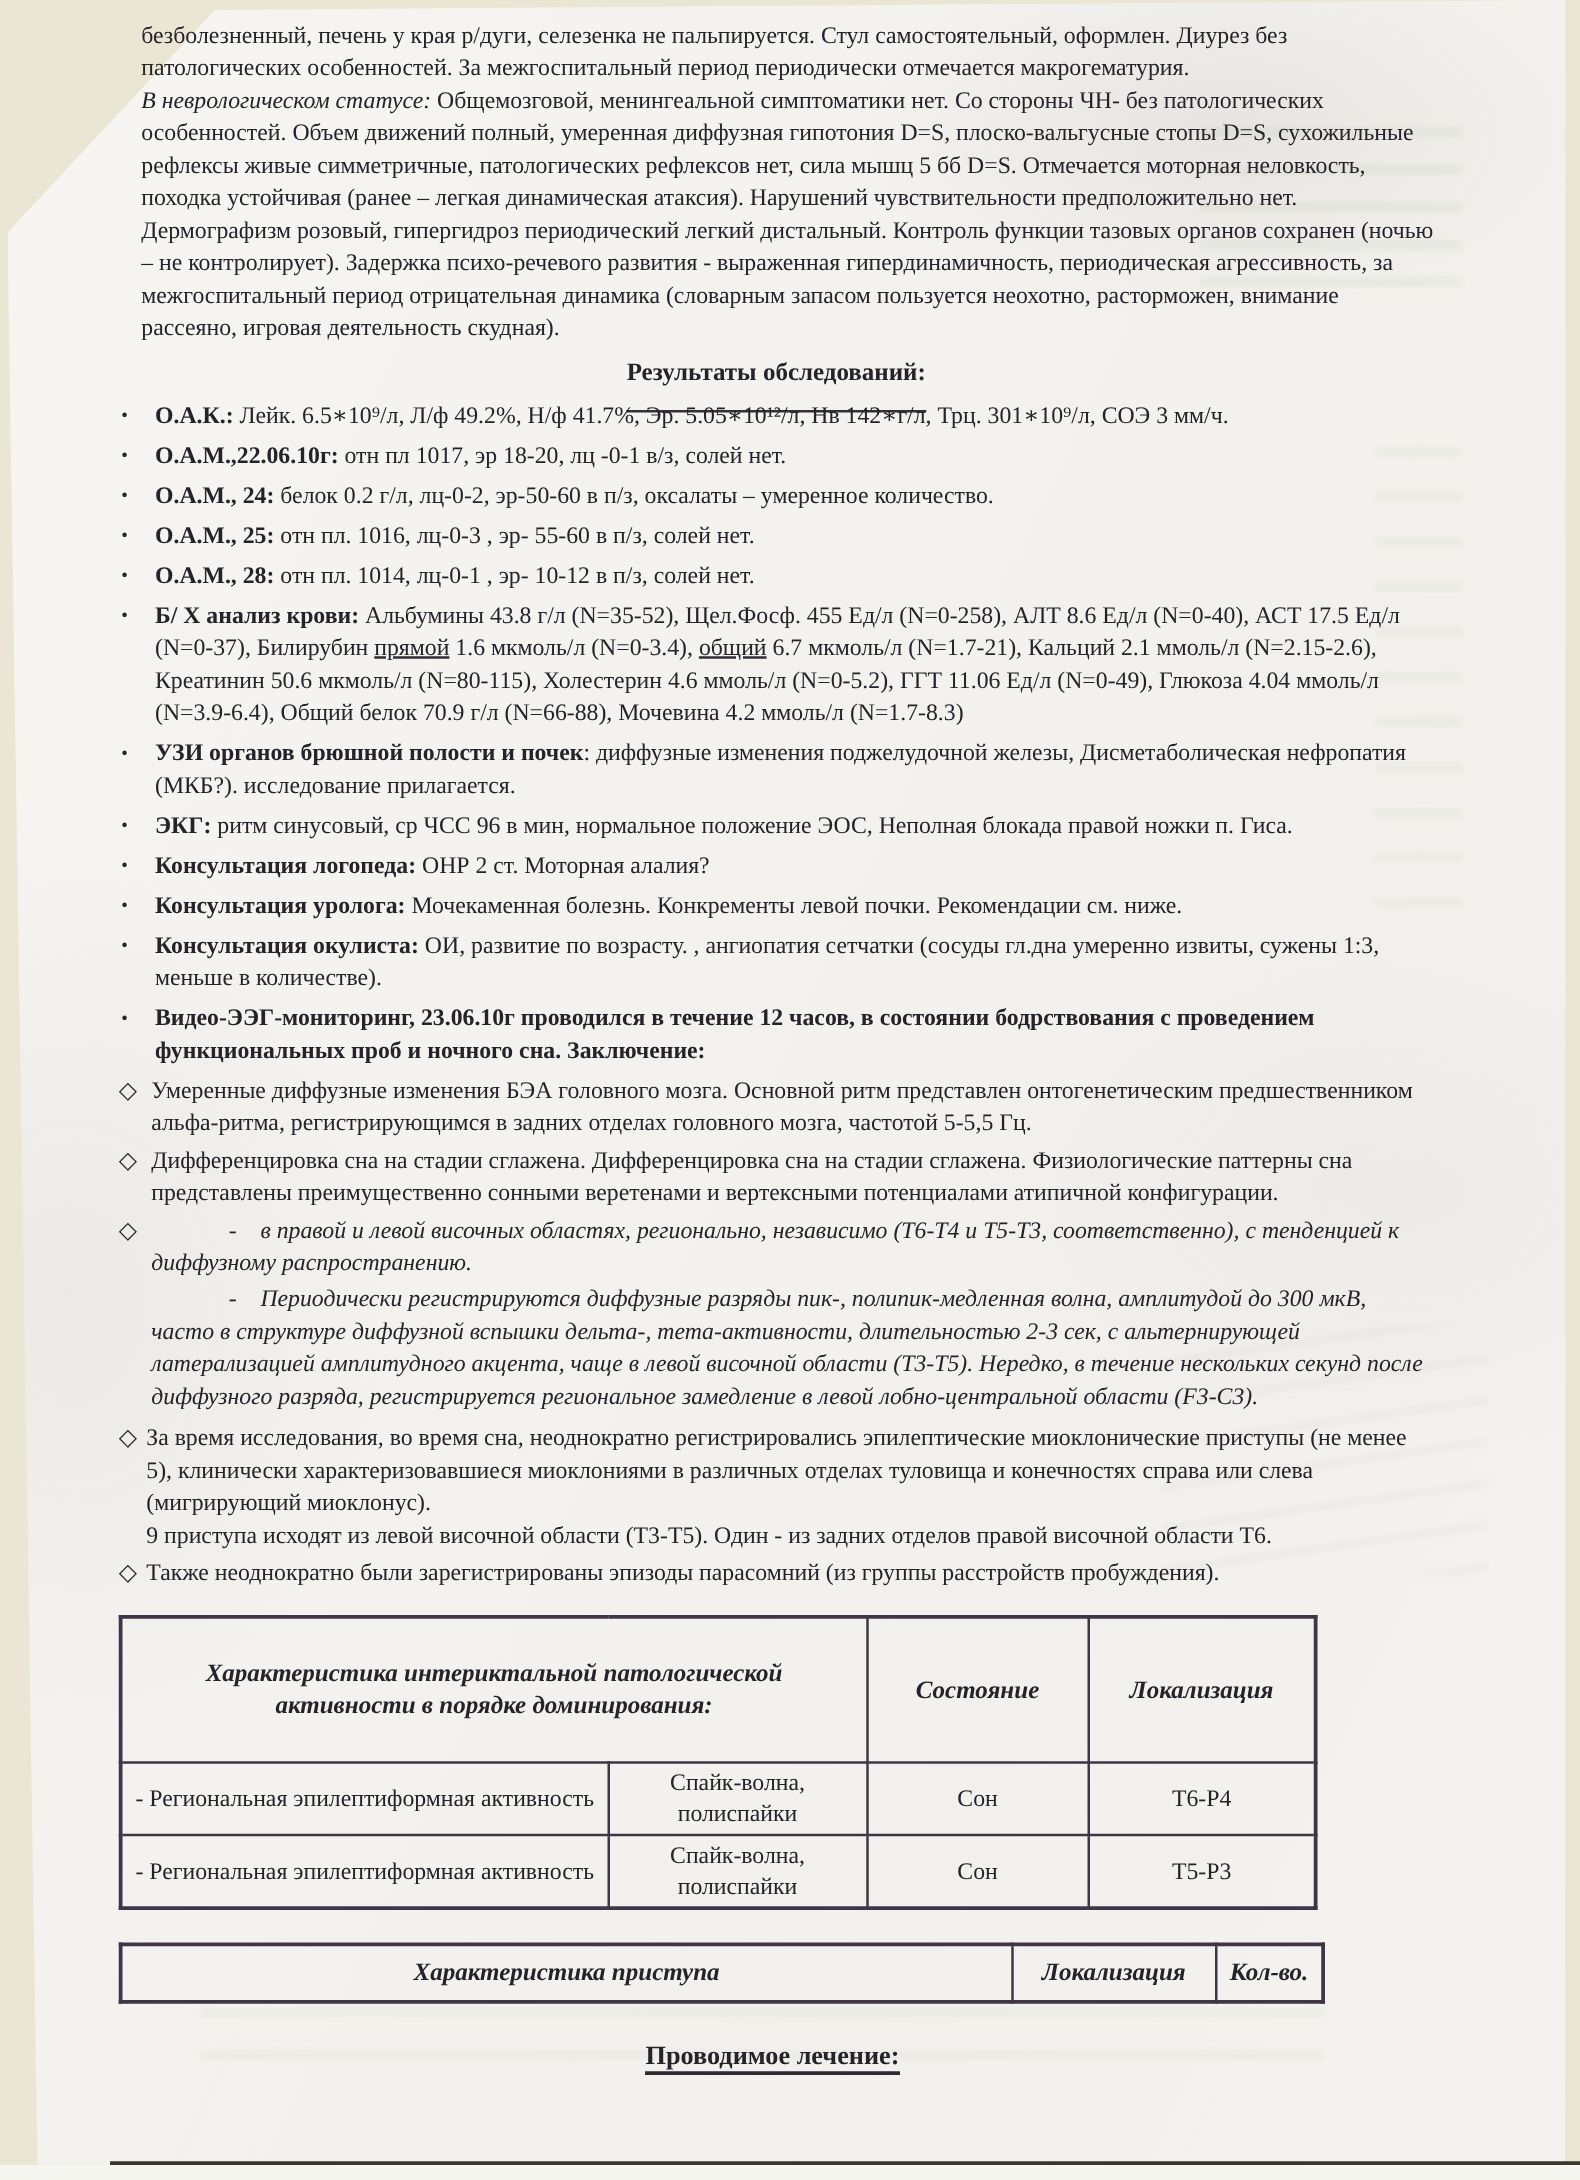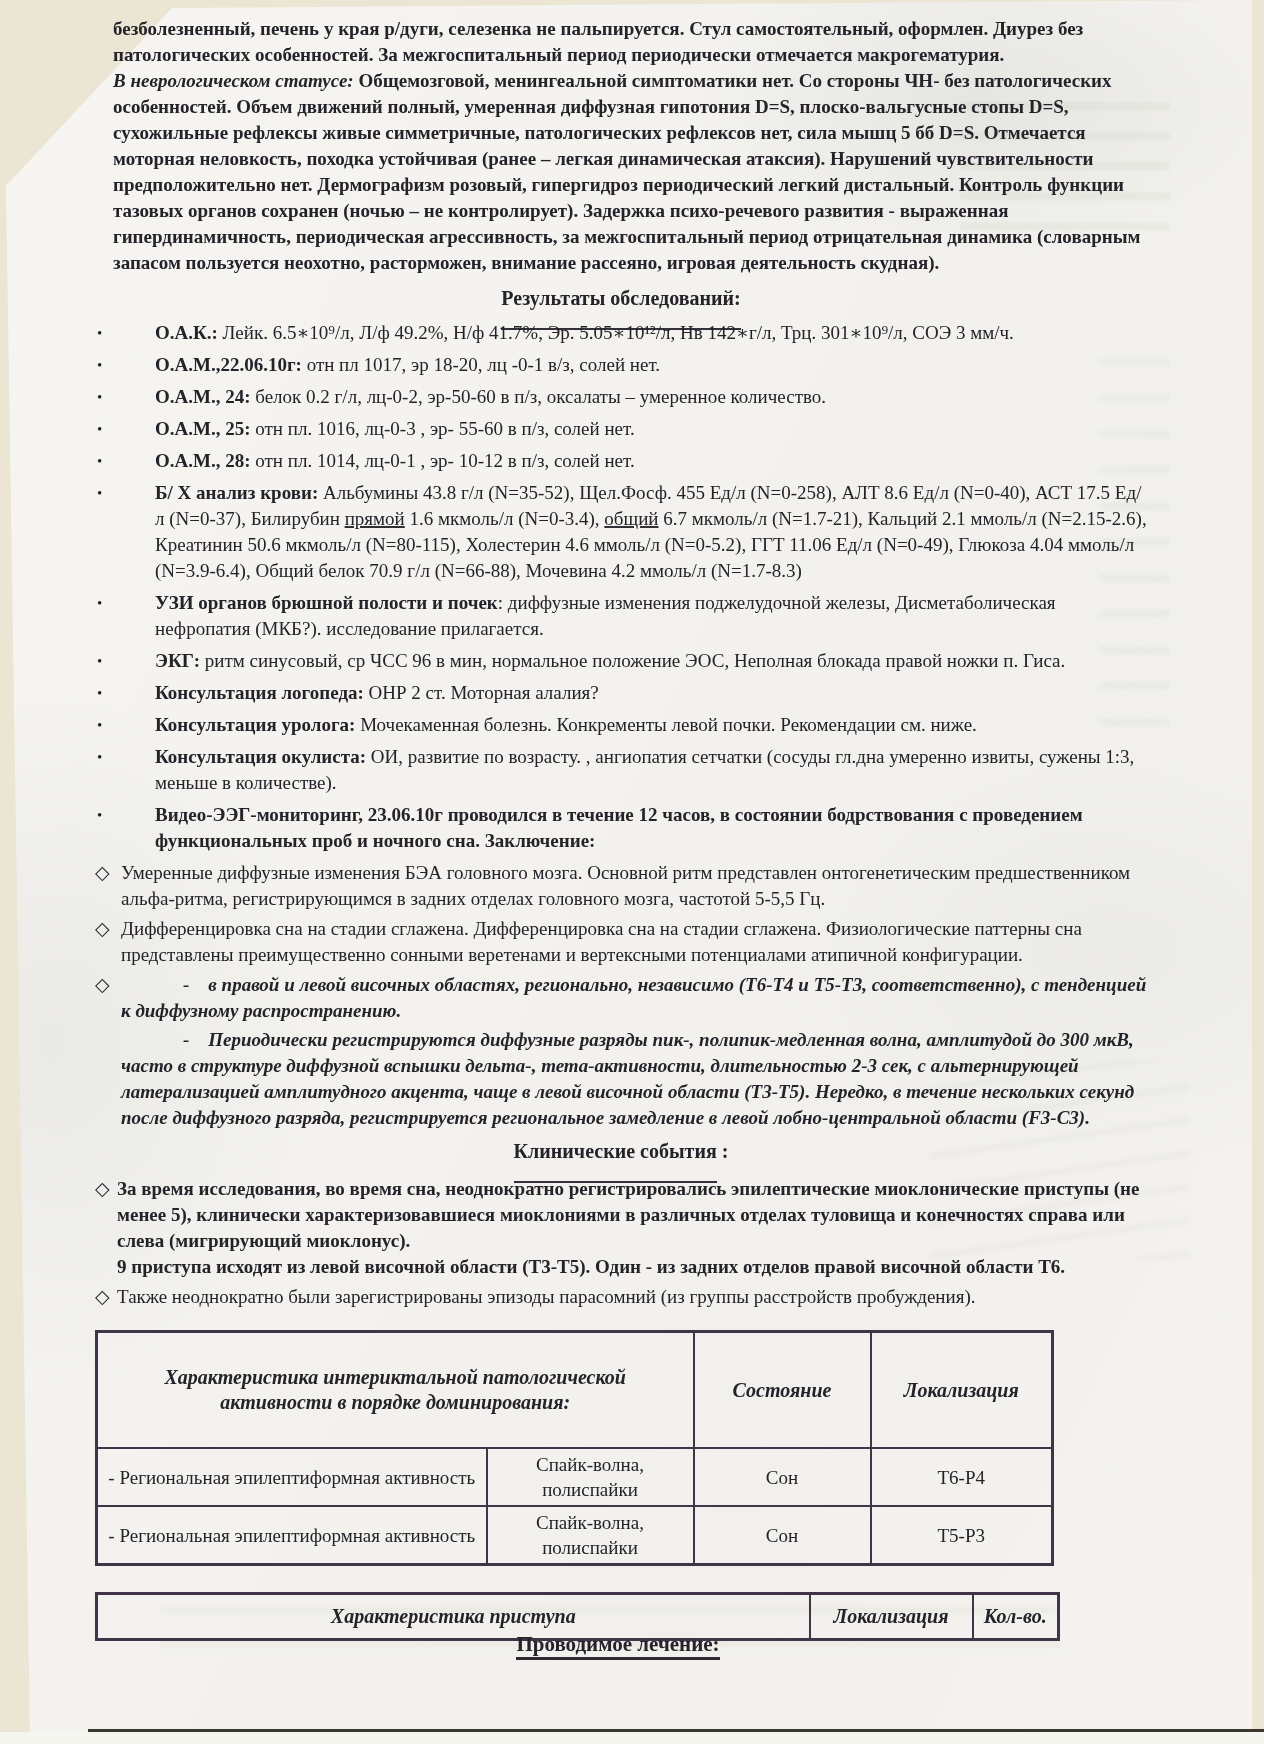--- a/index.html
+++ b/index.html
@@ -29,33 +29,33 @@
   .bleed-a{left:960px;top:80px;width:210px;height:170px;opacity:.10;
     background:repeating-linear-gradient(180deg,transparent 0 22px,rgba(105,130,80,.55) 22px 30px);}
   .bleed-b{left:1100px;top:330px;width:70px;height:420px;opacity:.08;
     background:repeating-linear-gradient(180deg,transparent 0 28px,rgba(100,120,85,.5) 28px 36px);}
   .bleed-c{left:930px;top:1060px;width:260px;height:200px;opacity:.07;
     background:repeating-linear-gradient(172deg,transparent 0 26px,rgba(110,110,120,.5) 26px 33px);}
   .bleed-d{left:160px;top:1580px;width:900px;height:70px;opacity:.08;
     background:repeating-linear-gradient(180deg,transparent 0 26px,rgba(110,120,95,.5) 26px 34px);}
 
   .content{position:absolute;left:95px;top:16px;width:1052px;font-size:19px;line-height:26px;}
-  p{margin:0;font-weight:bold;}
+  p{margin:0;}
   .indented{padding-left:18px;}
   .ital{font-style:italic;}
   .bld{font-weight:bold;}
   .undl{text-decoration:underline;text-decoration-thickness:2px;text-decoration-color:#312e36;}
 
   .sec-heading{text-align:center;margin:9px 0 9px 0;font-weight:bold;font-size:20px;}
   .sec-heading .hline{border-bottom:2.5px solid #33303a;padding-bottom:19px;}
 
   .li{display:flex;margin-bottom:6px;}
   .li .marker{flex:0 0 27px;padding-left:2px;}
   .li .round{font-size:15px;line-height:26px;}
-  .li .btext{flex:1;margin-left:31px;}
+  .li .btext{flex:1;}
   .dli{display:flex;margin-bottom:4px;}
   .dli .marker{flex:0 0 26px;}
   .sub-indent p{text-indent:62px;}
   .sub-item{text-indent:38px;font-style:italic;margin-bottom:3px;}
 
   table{border-collapse:collapse;width:804px;table-layout:fixed;font-size:19px;line-height:25px;}
   .t1{margin:20px 0 0 0;}
   .t2{margin:26px 0 0 0;}
   th,td{border:2px solid #3f3546;white-space:pre-line;vertical-align:middle;}
   table{border:3px solid #3f3546;}
@@ -148,21 +148,20 @@
     <span class="btext">Дифференцировка сна на стадии сглажена. Дифференцировка сна на стадии сглажена. Физиологические паттерны сна представлены преимущественно сонными веретенами и вертексными потенциалами атипичной конфигурации.</span>
   </div>
   <div class="dli">
     <span class="marker dia">◇</span>
     <span class="btext sub-indent">
       <p class="sub-item"><span>-</span>&nbsp;&nbsp;&nbsp;&nbsp;<span>в правой и левой височных областях, регионально, независимо (Т6-Т4 и Т5-Т3, соответственно), с тенденцией к диффузному распространению.</span></p>
       <p class="sub-item"><span>-</span>&nbsp;&nbsp;&nbsp;&nbsp;<span>Периодически регистрируются диффузные разряды пик-, полипик-медленная волна, амплитудой до 300 мкВ, часто в структуре диффузной вспышки дельта-, тета-активности, длительностью  2-3 сек, с альтернирующей латерализацией амплитудного акцента, чаще в левой височной области (Т3-Т5). Нередко, в течение нескольких секунд после диффузного разряда, регистрируется региональное замедление в левой лобно-центральной области (F3-С3).</span></p>
     </span>
   </div>
 
-  <div class="sec-heading" style="margin:2px 0 12px 0;"><span class="hline">Клинические события</span><span> :</span></div>
 
   <div class="dli">
     <span class="marker dia" style="flex-basis:22px;">◇</span>
     <span class="btext">
       <p>За время исследования, во время сна, неоднократно регистрировались эпилептические миоклонические приступы (не менее 5), клинически характеризовавшиеся миоклониями в различных отделах туловища и конечностях справа или слева (мигрирующий миоклонус).</p>
       <p>9 приступа исходят из левой височной области (Т3-Т5). Один - из задних отделов правой височной области Т6.</p>
     </span>
   </div>
   <div class="dli">
     <span class="marker dia" style="flex-basis:22px;">◇</span>

